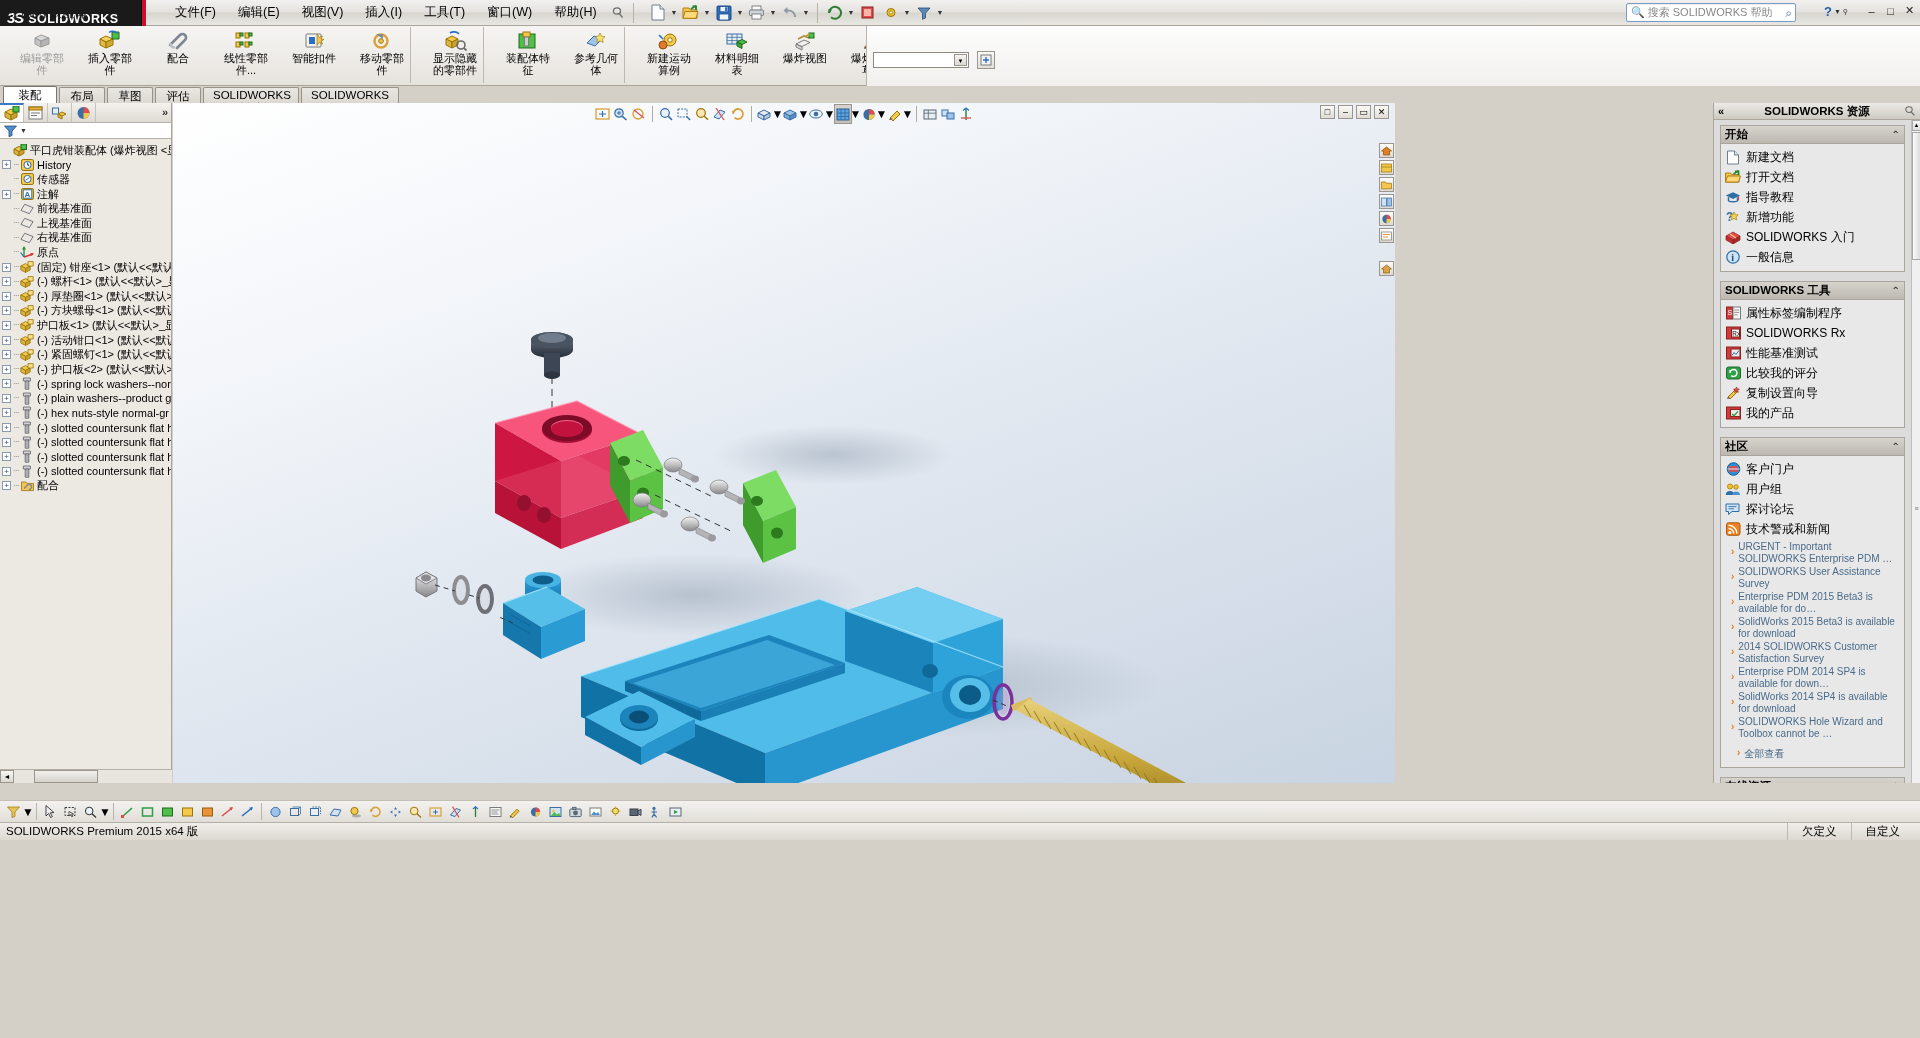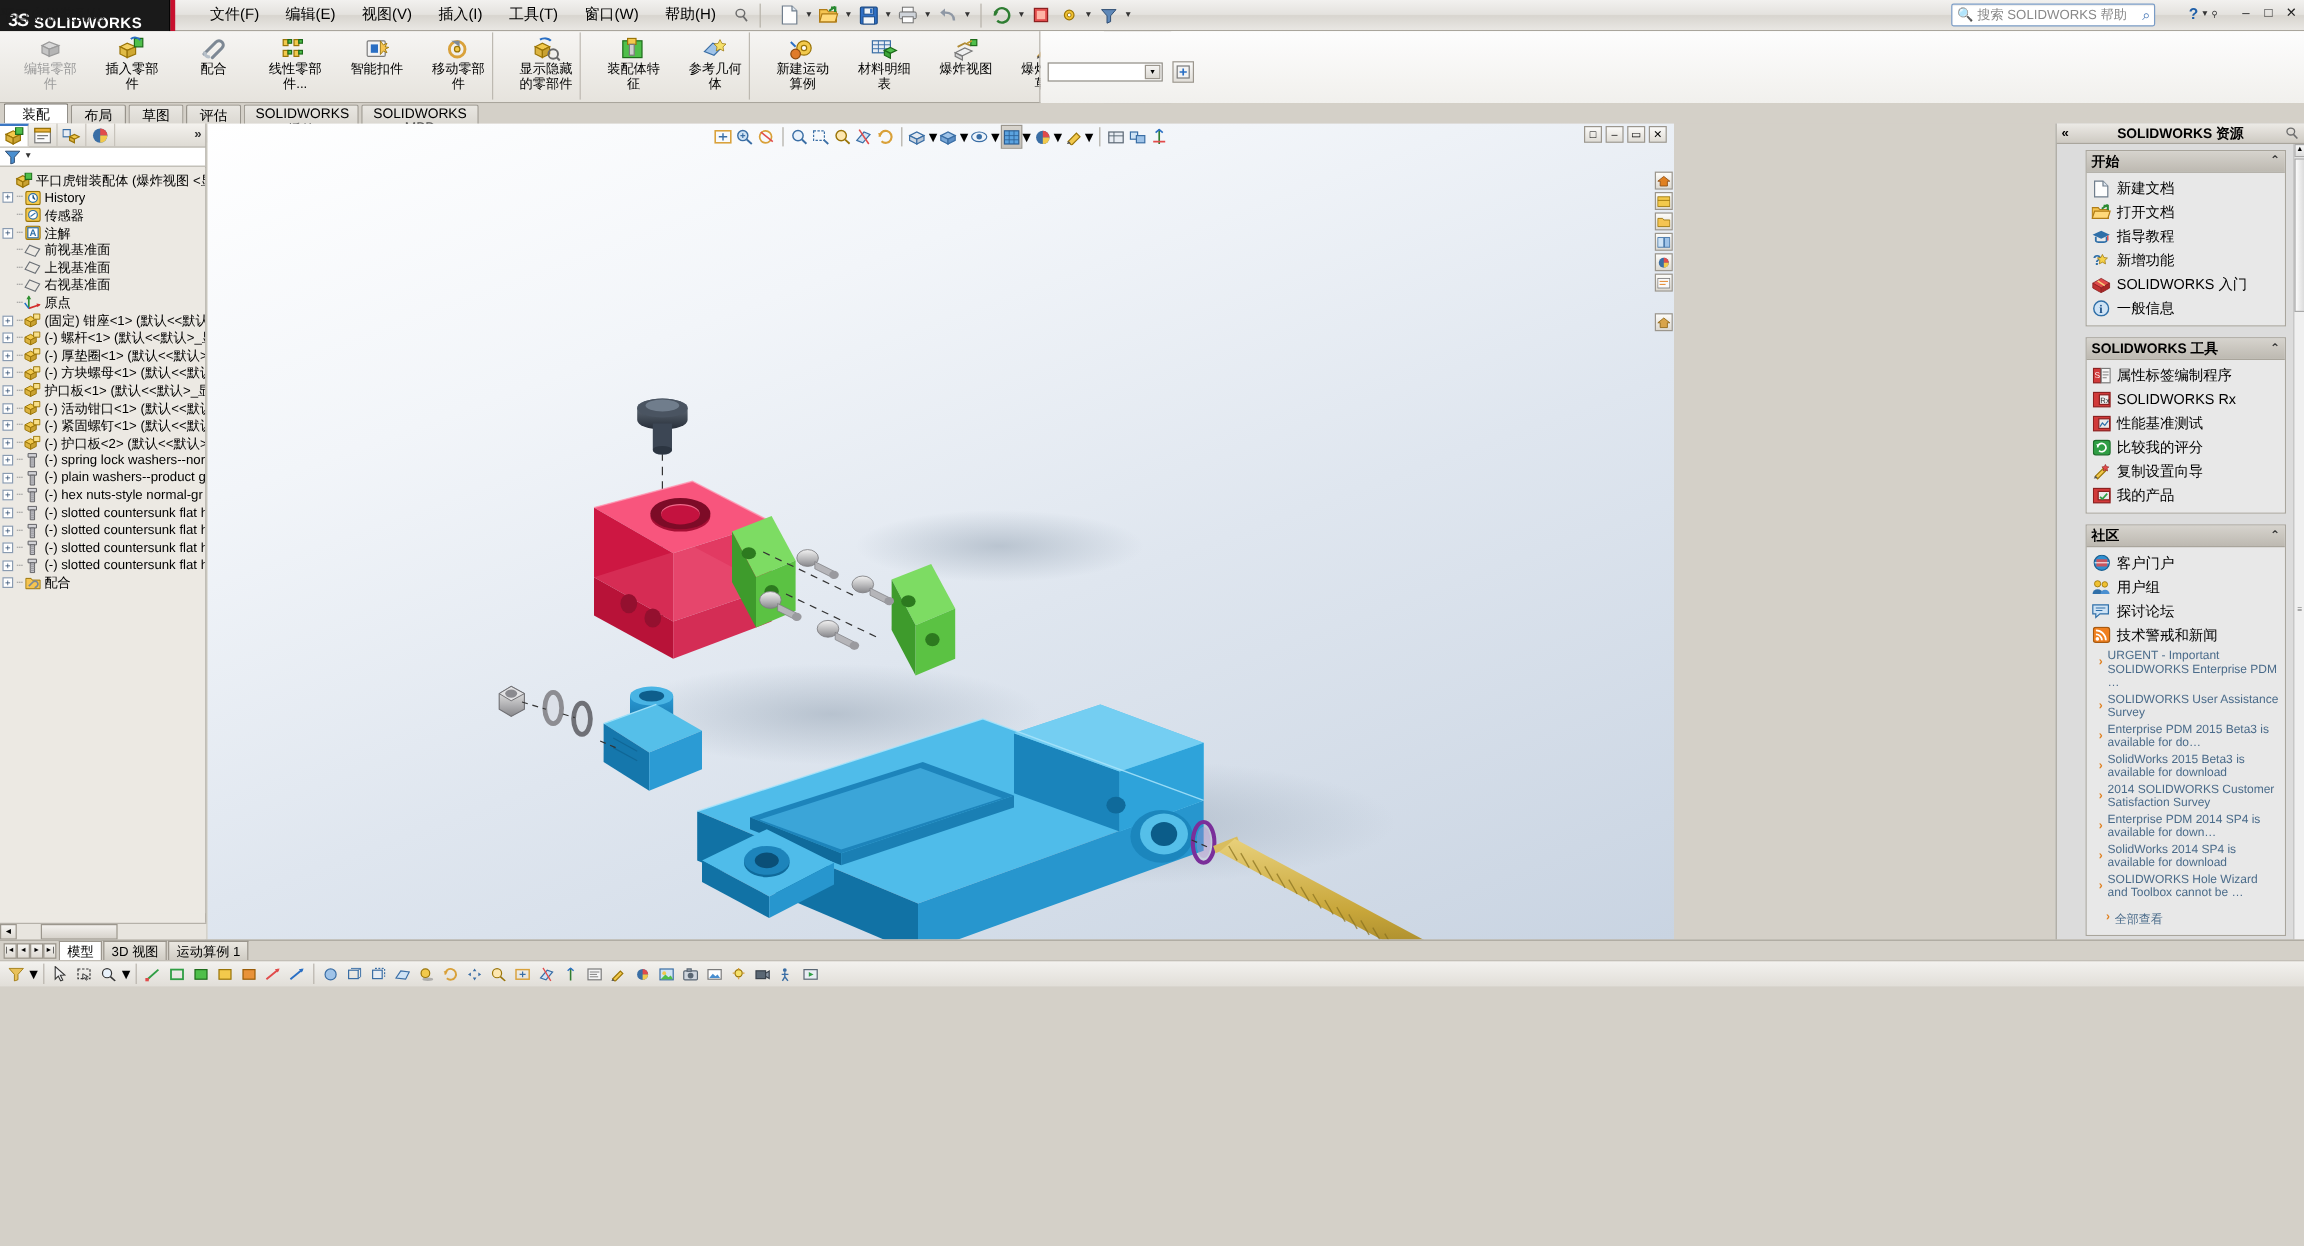--- a/index.html
+++ b/index.html
@@ -195,21 +195,21 @@
     background:#dcdcdc; border-left:1px solid #a9a59c;
   }
   .tp-head{
     height:17px; background:linear-gradient(to bottom,#eceae6,#cecac2);
     display:flex; align-items:center; border-bottom:1px solid #a9a59c;
     font-weight:bold; font-size:11.5px; position:relative;
   }
   .tp-head .lt{ position:absolute; left:4px; font-weight:bold; font-size:11px;}
   .tp-head .ttl{ width:100%; text-align:center; }
   .tp-body{ position:absolute; top:17px; left:0; right:9px; bottom:0;
-            overflow:hidden; padding:5px 6px 0 6px;margin-left:18px; }
+            overflow:hidden; padding:5px 6px 0 6px; }
   .grp{ border:1px solid #a9a59c; background:#e6e6e6; margin-bottom:9px; }
   .grp-h{
     height:18px; background:linear-gradient(to bottom,#d6d3cd,#bdb9b1);
     border-bottom:1px solid #a9a59c; display:flex; align-items:center;
     padding:0 4px; font-weight:bold; font-size:11.5px; position:relative;
   }
   .grp-h .chev{ position:absolute; right:4px; font-size:10px; font-weight:bold; color:#333;}
   .grp-b{ padding:3px 2px 4px 4px; background:#e8e8e8; }
   .lnk{
     display:flex; align-items:center; gap:5px; height:20px;
@@ -1618,31 +1618,20 @@
       </div>
     </div>
 
     <div class="tp-scroll">
       <div class="sar">▲</div>
       <div class="sthumb"></div>
       <div class="sgrip">≡</div>
     </div>
   </div>
 
-  <div class="viewtabs">
-    <div class="navbtns">
-      <div>|◄</div>
-      <div>◄</div>
-      <div>►</div>
-      <div>►|</div>
-    </div>
-    <div class="vtab active">模型</div>
-    <div class="vtab">3D 视图</div>
-    <div class="vtab">运动算例 1</div>
-  </div>
 
   <div class="tooltoolbar">
     <div class="tt">
       <svg width="13" height="12" viewBox="0 0 13 12">
           <path d="M0.5 1h12l-4.5 5v4.4l-3 1.2V6z" fill="#e9c15a" stroke="#9a7407" stroke-width=".7"></path>
         </svg>
     </div>
     <div class="tt dn" style="width:8px">▼</div>
     <div class="ttsep"></div>
     <div class="tt">
@@ -1824,13 +1813,20 @@
         </svg>
     </div>
     <div class="tt">
       <svg width="13" height="12" viewBox="0 0 13 12">
           <rect x="1" y="2" width="11" height="8" fill="#e8edf3" stroke="#5a6774"></rect>
           <path d="M5 4 L9 6 L5 8z" fill="#2f9e44"></path>
         </svg>
     </div>
   </div>
 
+  <div class="statusbar">
+    <span>SOLIDWORKS Premium 2015 x64 版</span>
+    <span class="sb-right">
+      <span class="sb-cell">欠定义</span>
+      <span class="sb-cell">自定义</span>
+    </span>
+  </div>
 </div>
 
 </body></html>

